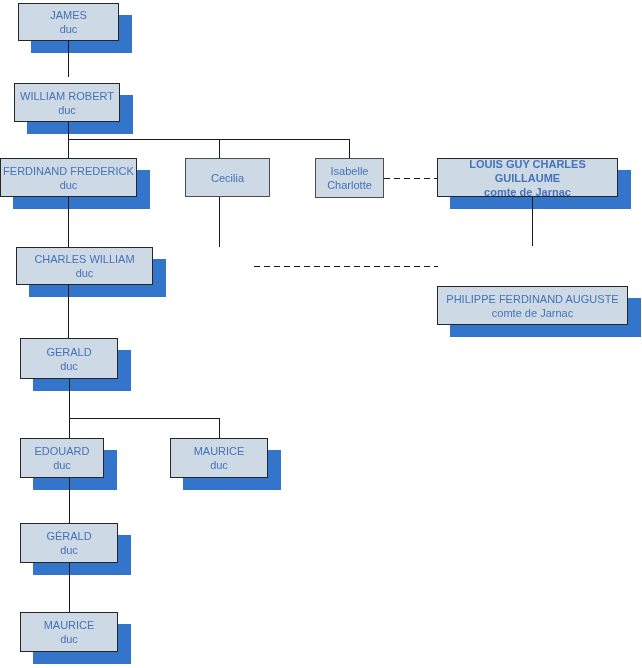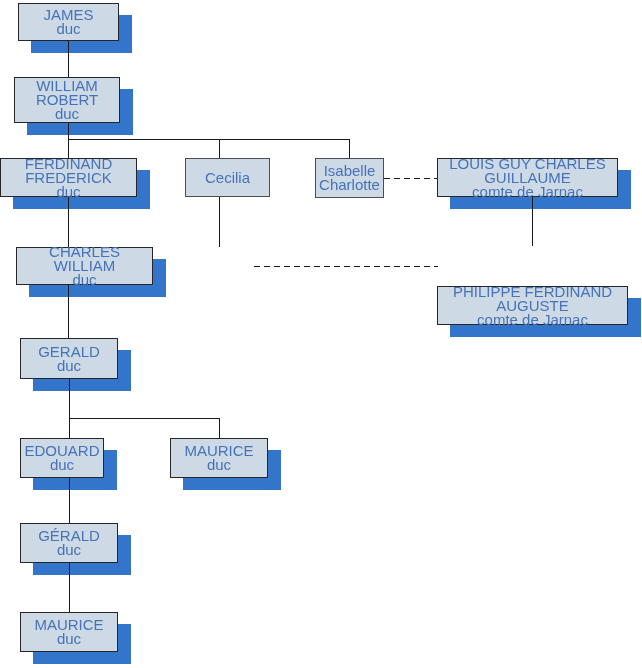--- a/index.html
+++ b/index.html
@@ -30,21 +30,21 @@
     inset: 0;
     box-sizing: border-box;
     background: var(--box-fill, #cdd9e5);
     border: 1.5px solid var(--border-dark, #262626);
     display: flex;
     flex-direction: column;
     align-items: center;
     justify-content: center;
     text-align: center;
     color: var(--text-blue, #4673b8);
-    font-size: 15px;
+    font-size: 11px;
     line-height: 14px;
     z-index: 3;
     padding: 1px 2px;
   }
   .node-box.plain {
     border: 1px solid var(--border-light, #4d4d4d);
   }
   .node-name { display: block; }
   .node-title { display: block; }
   .line {
@@ -64,21 +64,21 @@
 <body>
 
 <div class="canvas" id="diagram">
     <div class="node" style="left: 18px; top: 3px; width: 101px; height: 38px;">
     <div class="node-shadow"></div>
     <div class="node-box">
       <span class="node-name">JAMES</span>
       <span class="node-title">duc</span>
     </div>
   </div>
-    <div class="node" style="left: 14px; top: 77px; width: 106px; height: 46px;">
+    <div class="node" style="left: 14px; top: 83px; width: 106px; height: 39px;">
     <div class="node-shadow"></div>
     <div class="node-box">
       <span class="node-name">WILLIAM ROBERT</span>
       <span class="node-title">duc</span>
     </div>
   </div>
     <div class="node" style="left: 0px; top: 158px; width: 137px; height: 39px;">
     <div class="node-shadow"></div>
     <div class="node-box">
       <span class="node-name">FERDINAND FREDERICK</span>
@@ -92,21 +92,21 @@
 
     </div>
   </div>
     <div class="node" style="left: 315px; top: 158px; width: 69px; height: 40px;">
 
     <div class="node-box plain">
       <span class="node-name">Isabelle Charlotte</span>
 
     </div>
   </div>
-    <div class="node" style="left: 437px; top: 158px; width: 181px; height: 39px;">
+    <div class="node" style="left: 437px; top: 158px; width: 181px; height: 39px; font-weight: bold;">
     <div class="node-shadow"></div>
     <div class="node-box">
       <span class="node-name">LOUIS GUY CHARLES GUILLAUME</span>
       <span class="node-title">comte de Jarnac</span>
     </div>
   </div>
     <div class="node" style="left: 16px; top: 247px; width: 137px; height: 38px;">
     <div class="node-shadow"></div>
     <div class="node-box">
       <span class="node-name">CHARLES WILLIAM</span>

